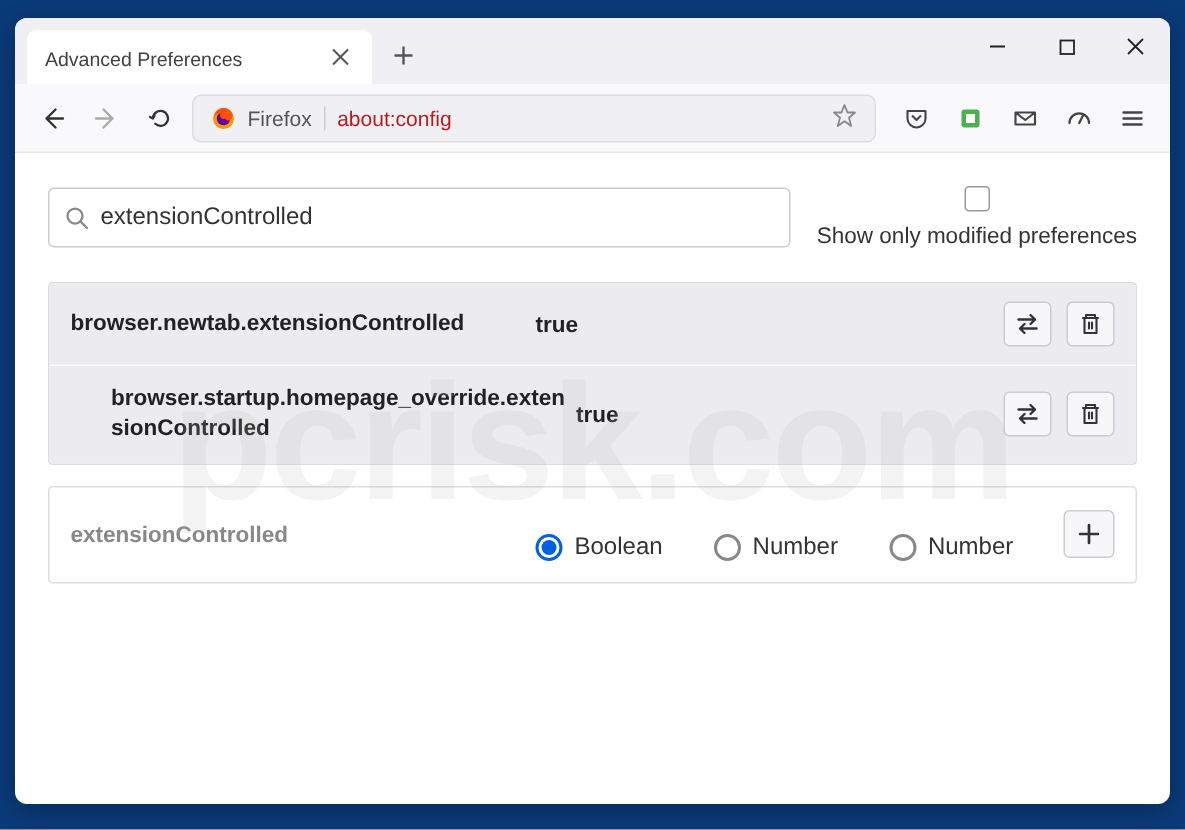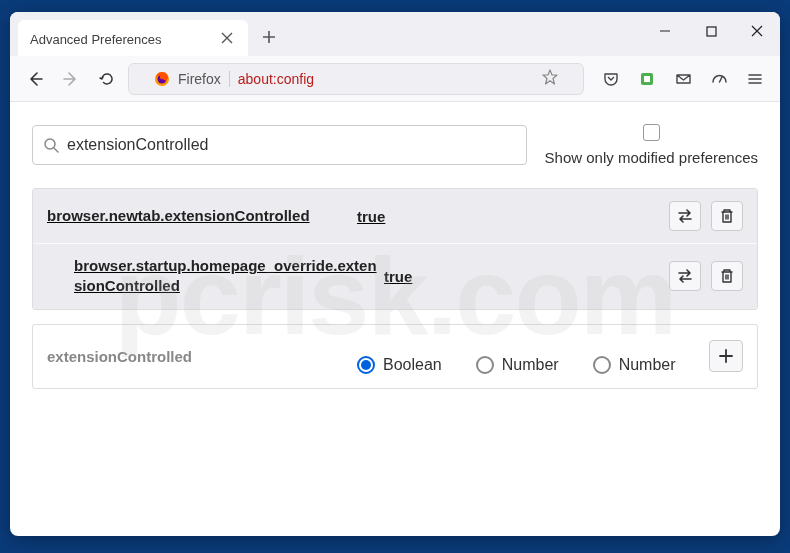--- a/index.html
+++ b/index.html
@@ -11,38 +11,38 @@
 .tab { background: #fff; border-radius: 6px 6px 0 0; padding: 9px 12px; display: flex; align-items: flex-end; gap: 10px; font-size: 13px; color: #404040; width: 230px; margin-bottom: 0; position: relative; }
 .tab-close { width: 18px; height: 18px; display: flex; align-items: center; justify-content: center; margin-left: auto; cursor: pointer; border-radius: 3px; color: #555; }
 .newtab-btn { width: 30px; height: 30px; display: flex; align-items: center; justify-content: center; margin-left: 6px; margin-bottom: 4px; border-radius: 4px; cursor: pointer; color: #555; }
 .window-controls { position: absolute; right: 0; top: 0; height: 40px; display: flex; }
 .win-ctrl { width: 46px; height: 38px; display: flex; align-items: center; justify-content: center; cursor: pointer; color: #222; }
 
 
 .toolbar { height: 46px; background: #f9f9fb; display: flex; align-items: center; padding: 0 10px; gap: 6px; border-bottom: 1px solid #e5e5e5; }
 .nav-btn { width: 30px; height: 30px; display: flex; align-items: center; justify-content: center; border-radius: 4px; cursor: pointer; color: #333; }
 .nav-btn.disabled { color: #aaa; }
-.urlbar { flex: 1; height: 32px; background: #f0f0f4; border: 1px solid #ddd; border-radius: 6px; display: flex; align-items: center; padding: 0 25px; gap: 8px; font-size: 14px; }
+.urlbar { flex: 1; height: 32px; background: #f0f0f4; border: 1px solid #ddd; border-radius: 6px; display: flex; align-items: center; padding: 0 12px; gap: 8px; font-size: 14px; }
 .urlbar .ff-icon { width: 16px; height: 16px; }
 .urlbar .brand { color: #555; font-size: 14px; border-right: 1px solid #ccc; padding-right: 8px; }
 .urlbar .addr { color: #b91c1c; flex: 1; }
 .star { color: #888; }
 .toolbar-icons { display: flex; gap: 6px; margin-left: 6px; }
 .tb-icon { width: 30px; height: 30px; display: flex; align-items: center; justify-content: center; cursor: pointer; color: #444; border-radius: 4px; }
 
 
 .content { padding: 22px; }
 .search-row { display: flex; align-items: center; gap: 18px; margin-bottom: 22px; }
 .search-box { flex: 1; height: 40px; border: 1px solid #ccc; border-radius: 4px; display: flex; align-items: center; padding: 0 10px; gap: 8px; }
 .search-icon { color: #888; }
 .search-input { flex: 1; font-size: 16px; color: #333; border: none; outline: none; }
 .check-wrap { display: flex; align-items: center; gap: 8px; font-size: 15px; color: #333; flex-direction: column; }
 .checkbox { width: 17px; height: 17px; border: 1px solid #999; border-radius: 3px; background: #fff; cursor: pointer; }
 
-.prefs-table { border: 1px solid #ddd; border-radius: 3px; overflow: hidden; margin-bottom: 14px; text-decoration: underline; }
+.prefs-table { border: 1px solid #ddd; border-radius: 3px; overflow: hidden; margin-bottom: 14px; }
 .pref-row { display: flex; align-items: center; padding: 12px 14px; background: #ececf0; border-bottom: 1px solid #fafafb; font-size: 15px; }
 .pref-row:last-child { border-bottom: none; padding-left: 41px; }
 .pref-name { font-weight: 700; color: #222; width: 310px; word-break: break-all; line-height: 1.35; }
 .pref-value { font-weight: 700; color: #222; flex: 1; }
 .pref-actions { display: flex; gap: 10px; }
 .action-btn { width: 32px; height: 30px; background: #f7f7f9; border: 1px solid #ccc; border-radius: 4px; display: flex; align-items: center; justify-content: center; cursor: pointer; color: #333; }
 
 .add-row { border: 1px solid #ddd; border-radius: 3px; display: flex; align-items: center; padding: 14px 14px; font-size: 15px; background: #fff; }
 .add-name { font-weight: 700; color: #888; width: 310px; }
 .radio-group { display: flex; gap: 34px; flex: 1; align-items: center; margin-top: 17px; }

